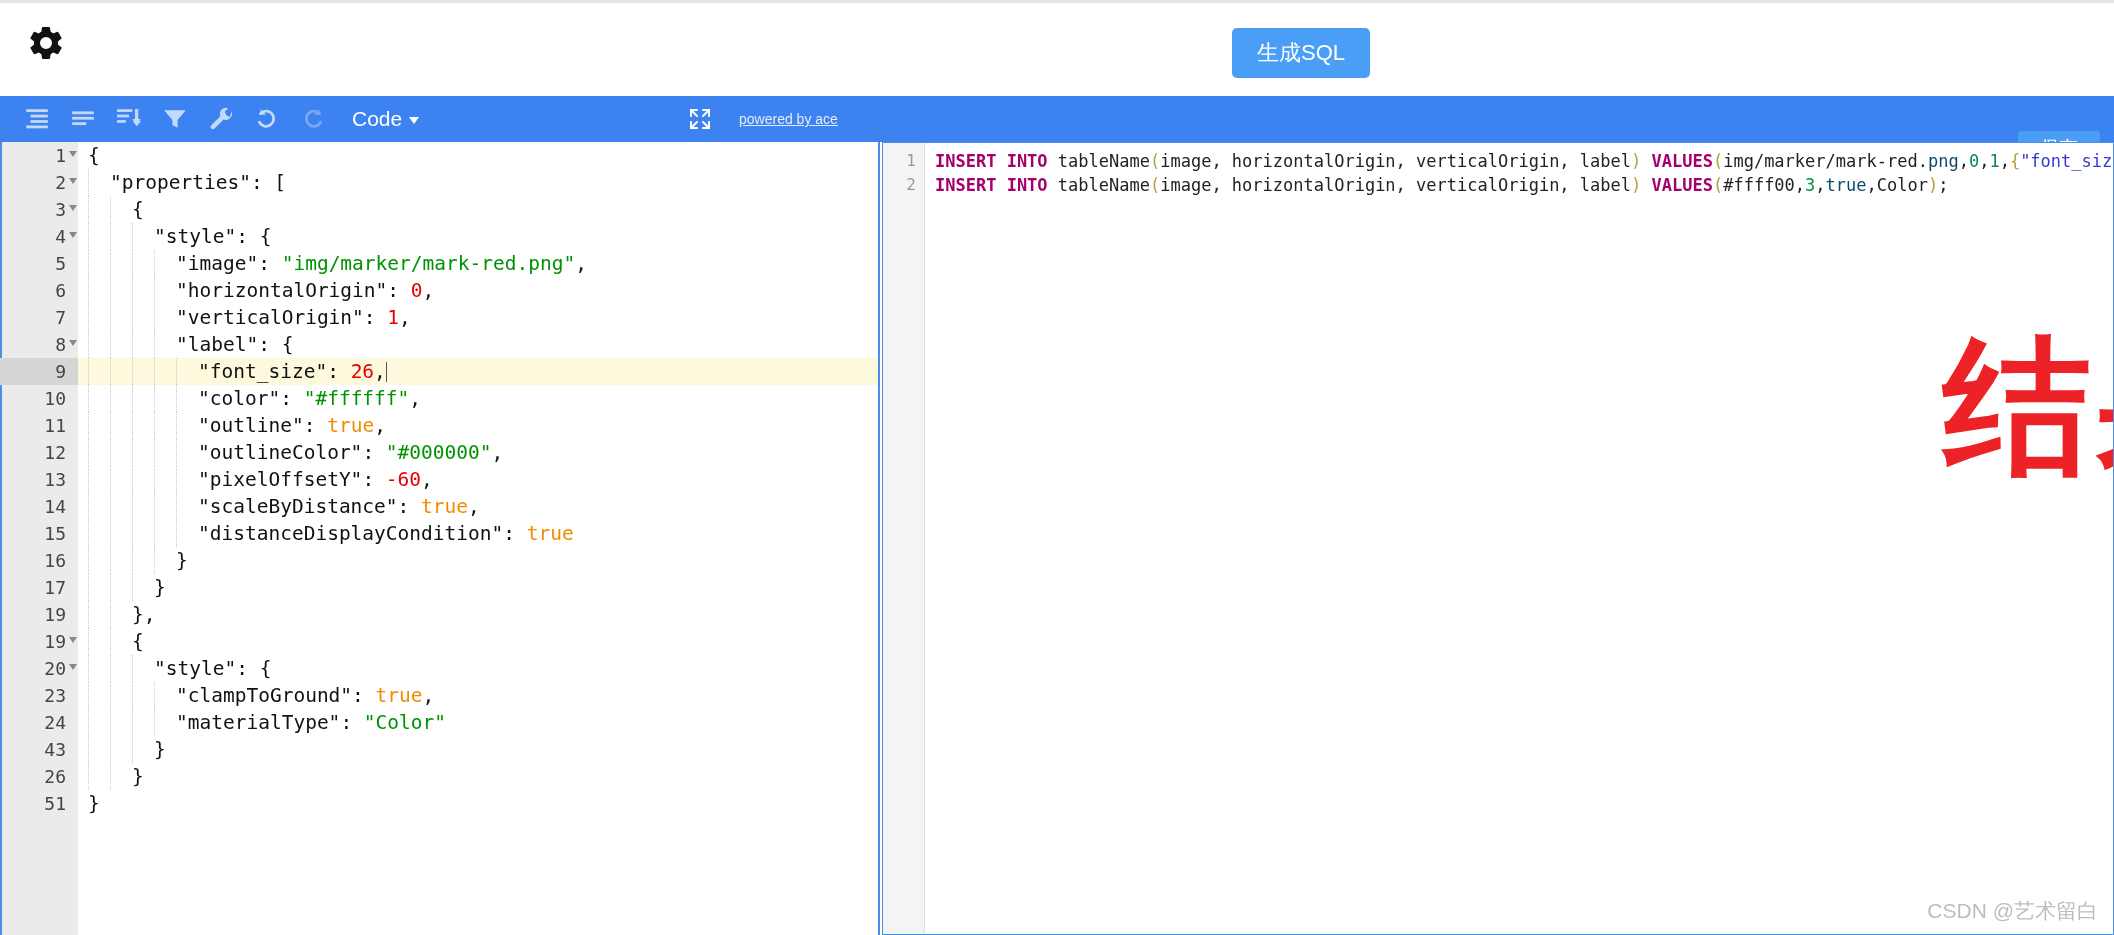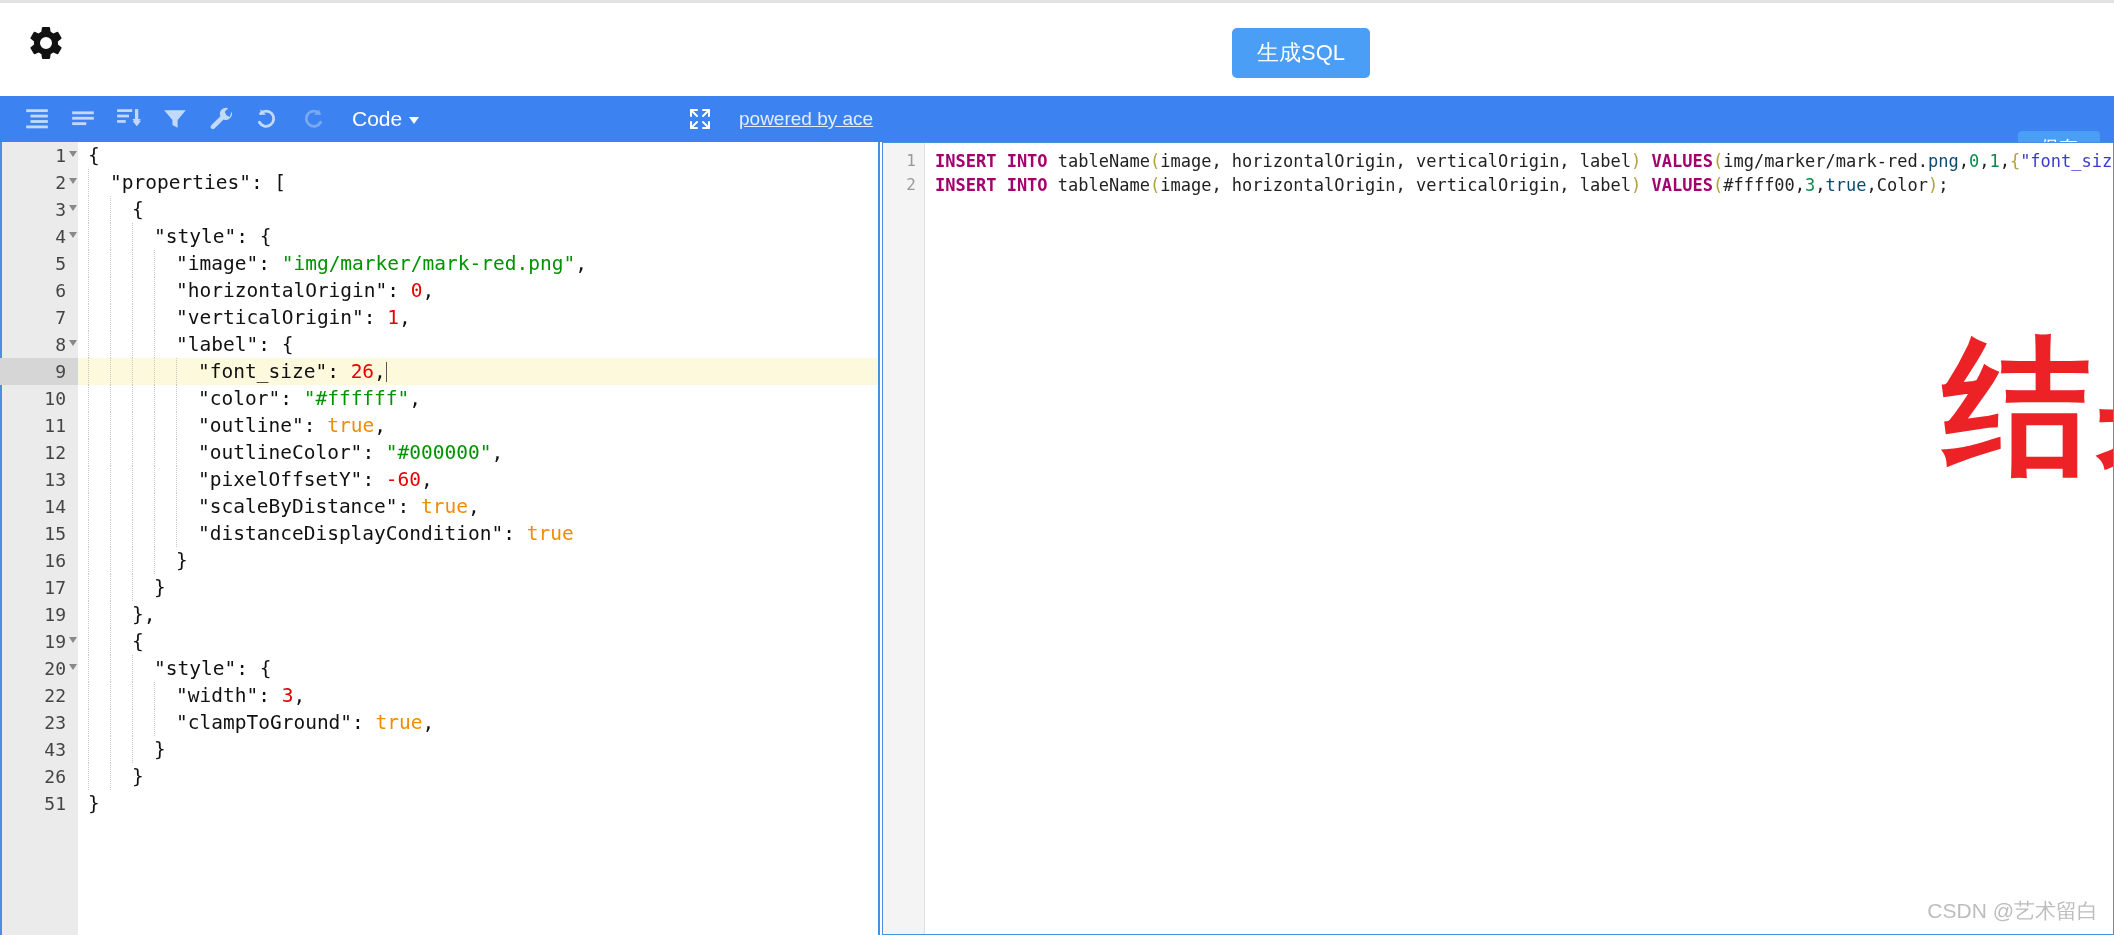--- a/index.html
+++ b/index.html
@@ -85,21 +85,21 @@
   .expand-icon {
     position: absolute; left: 688px; top: 11px;
     width: 24px; height: 24px;
     cursor: pointer;
   }
   .powered-link {
     position: absolute; left: 739px; top: 0;
     height: 46px;
     display: flex; align-items: center;
     color: #e3ecfb;
-    font-size: 19px;
+    font-size: 14px;
     text-decoration: underline;
     cursor: pointer;
   }
   .save-button {
     position: absolute; right: 14px; top: 7px;
     width: 82px; height: 33px;
     background: #4a9ef5;
     color: #ffffff;
     font-size: 19px;
     border: none;
@@ -375,22 +375,22 @@
         <div class="jrow"><div class="jln">11</div><div class="jtext"><span class="ind" style="width: 22px;"></span><span class="ind" style="width: 22px;"></span><span class="ind" style="width: 22px;"></span><span class="ind" style="width: 22px;"></span><span class="ind" style="width: 22px;"></span><span class="s-key">"outline"</span><span class="s-pun">: </span><span class="s-bool">true</span><span class="s-pun">,</span></div></div>
         <div class="jrow"><div class="jln">12</div><div class="jtext"><span class="ind" style="width: 22px;"></span><span class="ind" style="width: 22px;"></span><span class="ind" style="width: 22px;"></span><span class="ind" style="width: 22px;"></span><span class="ind" style="width: 22px;"></span><span class="s-key">"outlineColor"</span><span class="s-pun">: </span><span class="s-str">"#000000"</span><span class="s-pun">,</span></div></div>
         <div class="jrow"><div class="jln">13</div><div class="jtext"><span class="ind" style="width: 22px;"></span><span class="ind" style="width: 22px;"></span><span class="ind" style="width: 22px;"></span><span class="ind" style="width: 22px;"></span><span class="ind" style="width: 22px;"></span><span class="s-key">"pixelOffsetY"</span><span class="s-pun">: </span><span class="s-num">-60</span><span class="s-pun">,</span></div></div>
         <div class="jrow"><div class="jln">14</div><div class="jtext"><span class="ind" style="width: 22px;"></span><span class="ind" style="width: 22px;"></span><span class="ind" style="width: 22px;"></span><span class="ind" style="width: 22px;"></span><span class="ind" style="width: 22px;"></span><span class="s-key">"scaleByDistance"</span><span class="s-pun">: </span><span class="s-bool">true</span><span class="s-pun">,</span></div></div>
         <div class="jrow"><div class="jln">15</div><div class="jtext"><span class="ind" style="width: 22px;"></span><span class="ind" style="width: 22px;"></span><span class="ind" style="width: 22px;"></span><span class="ind" style="width: 22px;"></span><span class="ind" style="width: 22px;"></span><span class="s-key">"distanceDisplayCondition"</span><span class="s-pun">: </span><span class="s-bool">true</span></div></div>
         <div class="jrow"><div class="jln">16</div><div class="jtext"><span class="ind" style="width: 22px;"></span><span class="ind" style="width: 22px;"></span><span class="ind" style="width: 22px;"></span><span class="ind" style="width: 22px;"></span><span class="s-pun">}</span></div></div>
         <div class="jrow"><div class="jln">17</div><div class="jtext"><span class="ind" style="width: 22px;"></span><span class="ind" style="width: 22px;"></span><span class="ind" style="width: 22px;"></span><span class="s-pun">}</span></div></div>
         <div class="jrow"><div class="jln">19</div><div class="jtext"><span class="ind" style="width: 22px;"></span><span class="ind" style="width: 22px;"></span><span class="s-pun">},</span></div></div>
         <div class="jrow"><div class="jln">19<span class="fold"></span></div><div class="jtext"><span class="ind" style="width: 22px;"></span><span class="ind" style="width: 22px;"></span><span class="s-pun">{</span></div></div>
         <div class="jrow"><div class="jln">20<span class="fold"></span></div><div class="jtext"><span class="ind" style="width: 22px;"></span><span class="ind" style="width: 22px;"></span><span class="ind" style="width: 22px;"></span><span class="s-key">"style"</span><span class="s-pun">: {</span></div></div>
-        <div class="jrow"><div class="jln">22</div><div class="jtext"><span class="ind" style="width: 22px;"></span><span class="ind" style="width: 22px;"></span><span class="ind" style="width: 22px;"></span><span class="ind" style="width: 22px;"></span><span class="s-key">"width"</span><span class="s-pun">: </span><span class="s-num">3</span><span class="s-pun">,</span></div></div>
         <div class="jrow"><div class="jln">23</div><div class="jtext"><span class="ind" style="width: 22px;"></span><span class="ind" style="width: 22px;"></span><span class="ind" style="width: 22px;"></span><span class="ind" style="width: 22px;"></span><span class="s-key">"clampToGround"</span><span class="s-pun">: </span><span class="s-bool">true</span><span class="s-pun">,</span></div></div>
+        <div class="jrow"><div class="jln">24</div><div class="jtext"><span class="ind" style="width: 22px;"></span><span class="ind" style="width: 22px;"></span><span class="ind" style="width: 22px;"></span><span class="ind" style="width: 22px;"></span><span class="s-key">"materialType"</span><span class="s-pun">: </span><span class="s-str">"Color"</span></div></div>
         <div class="jrow"><div class="jln">43</div><div class="jtext"><span class="ind" style="width: 22px;"></span><span class="ind" style="width: 22px;"></span><span class="ind" style="width: 22px;"></span><span class="s-pun">}</span></div></div>
         <div class="jrow"><div class="jln">26</div><div class="jtext"><span class="ind" style="width: 22px;"></span><span class="ind" style="width: 22px;"></span><span class="s-pun">}</span></div></div>
         <div class="jrow"><div class="jln">51</div><div class="jtext"><span class="s-pun">}</span></div></div>
       </div>
   </div>
 
   <div class="sql-pane">
     <div class="sql-gutter"></div>
     <div class="sql-code" id="sql-code">
         <div class="srow"><div class="sln">1</div><div class="stext"><span class="q-kw">INSERT INTO </span><span class="q-tbl">tableName</span><span class="q-paren">(</span><span class="q-col">image, horizontalOrigin, verticalOrigin, label</span><span class="q-paren">)</span><span class="q-col"> </span><span class="q-kw">VALUES</span><span class="q-paren">(</span><span class="q-col">img/marker/mark-red</span><span class="q-dot">.</span><span class="q-blue">png</span><span class="q-col">,</span><span class="q-num">0</span><span class="q-col">,</span><span class="q-num">1</span><span class="q-col">,</span><span class="q-paren">{</span><span class="q-purple">"font_size"</span></div></div>

